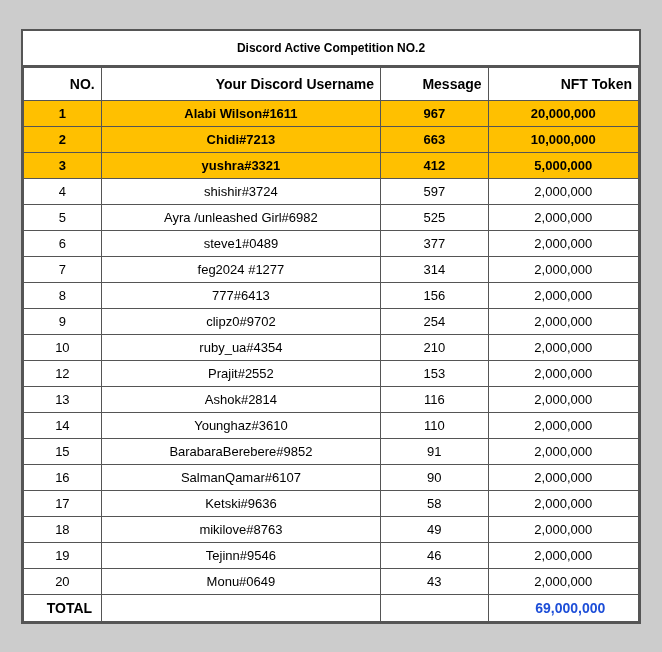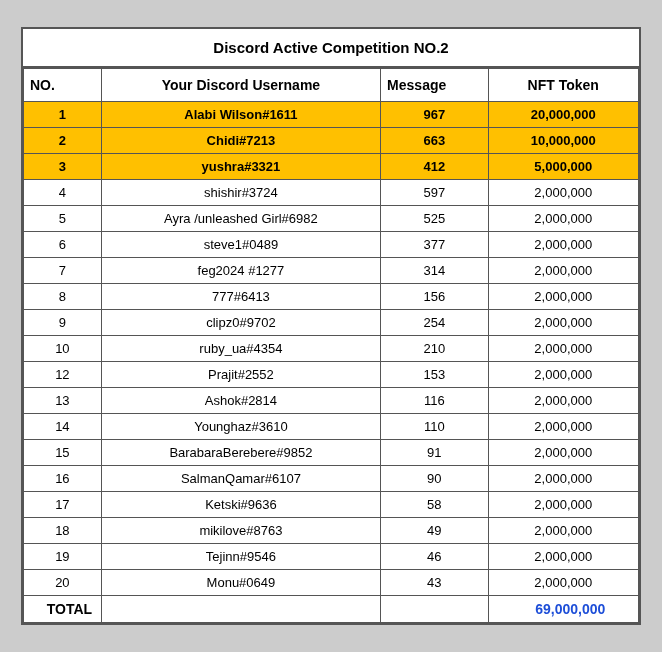--- a/index.html
+++ b/index.html
@@ -19,35 +19,35 @@
 
     .table-container {
       background: #fff;
       border: 2px solid #555;
       width: 620px;
     }
 
     .table-title {
       text-align: center;
       font-weight: bold;
-      font-size: 15px;
+      font-size: 12px;
       padding: 10px;
       border-bottom: 2px solid #555;
       background: #fff;
     }
 
     table {
       width: 100%;
       border-collapse: collapse;
     }
 
     thead tr th {
       border: 1px solid #555;
       padding: 8px 6px;
-      text-align: left;
+      text-align: right;
       font-weight: bold;
       font-size: 14px;
       background: #fff;
     }
 
     tbody tr td {
       border: 1px solid #555;
       padding: 5px 6px;
       text-align: center;
       font-size: 13px;
@@ -73,21 +73,20 @@
       color: #1d4ed8;
       font-weight: bold;
     }
 
     .col-no {
       width: 50px;
     }
 
     .col-username {
       width: 260px;
-      text-align: center;
     }
 
     .col-message {
       width: 100px;
     }
 
     .col-nft {
       width: 140px;
       padding-left: 39px;
     }

